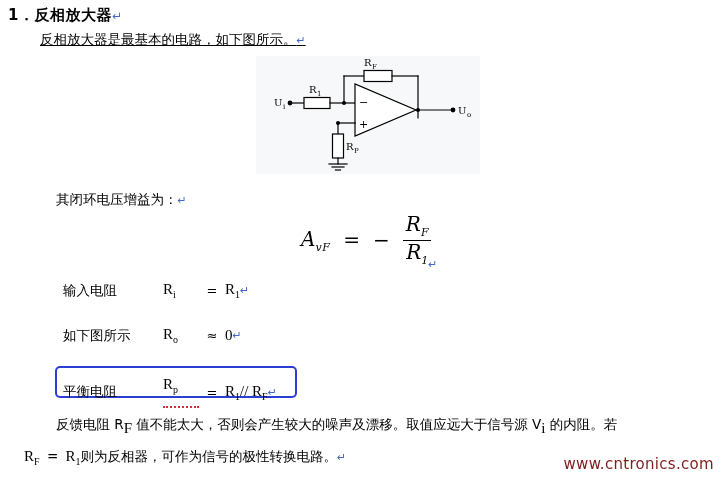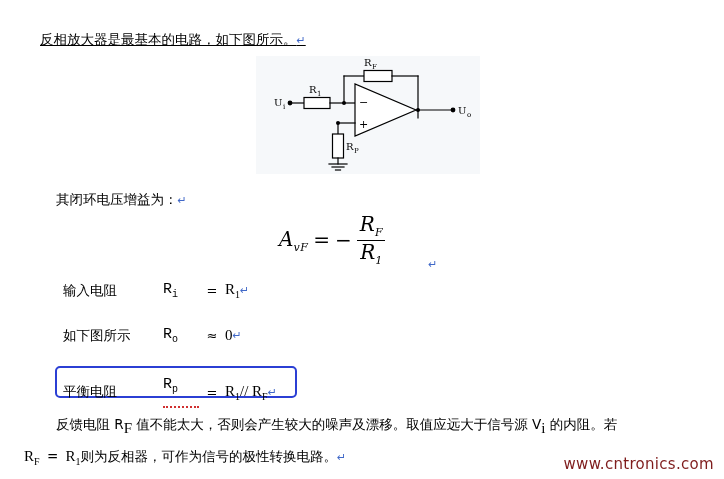--- a/index.html
+++ b/index.html
@@ -55,28 +55,28 @@
     top: 56px;
     width: 224px;
     height: 118px;
     background: #f6f8fa;
   }
   .fig-svg { display: block; }
 
   
   .formula {
     position: absolute;
-    left: 279px;
+    left: 301px;
     top: 214px;
     font-family: "DejaVu Serif", serif;
     font-style: italic;
     font-size: 20px;
     display: flex;
     align-items: center;
-    gap: 5px;
+    gap: 13px;
   }
   .formula .avf { letter-spacing: 0px; }
   .formula .avf sub {
     font-size: 11px;
     font-style: italic;
     letter-spacing: 0.5px;
   }
   .formula .eq { font-style: normal; font-size: 20px; }
   .formula .minus { font-style: normal; font-size: 20px; }
   .frac {
@@ -101,21 +101,21 @@
   .res-line {
     position: absolute;
     font-family: "DejaVu Sans", sans-serif;
     font-size: 13.5px;
     white-space: nowrap;
     display: flex;
     align-items: center;
   }
   .res-line .lbl { display: inline-block; width: 100px; }
   .res-line .sym {
-    font-family: Liberation Mono, monospace;
+    font-family: Liberation Serif, serif;
     font-size: 15px;
     display: inline-block;
     min-width: 36px;
   }
   .res-line .sym sub { font-size: 10px; }
   .res-line .op {
     font-family: "DejaVu Sans", sans-serif;
     font-size: 13px;
     display: inline-block;
     min-width: 26px;
@@ -182,20 +182,23 @@
     font-size: 15px;
     color: #7f1d1d;
     letter-spacing: 0.3px;
   }
 </style>
 </head>
 <body>
 
 <div class="page">
 
+  <div class="heading">
+    <span>1．反相放大器</span><span class="pilcrow">↵</span>
+  </div>
 
   <div class="para p-intro">
     <span>反相放大器是最基本的电路，如下图所示。</span><span class="pilcrow-blue">↵</span>
   </div>
 
   <div class="figure">
     <svg class="fig-svg" width="224" height="118" viewBox="0 0 224 118" xmlns="http://www.w3.org/2000/svg">
       <g stroke="#000" stroke-width="1.2" fill="none" stroke-linecap="square">
 
         <circle cx="34" cy="47" r="2.4" fill="#000" stroke="none"></circle>

